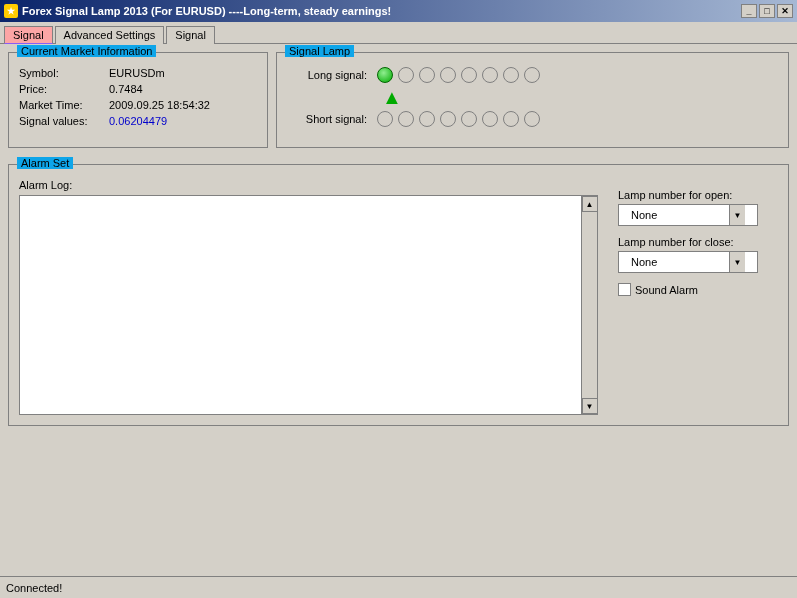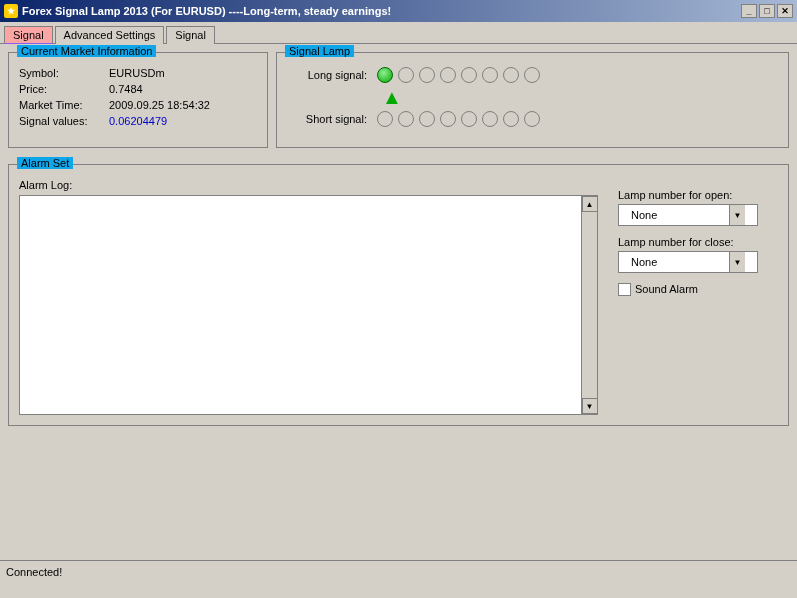--- a/index.html
+++ b/index.html
@@ -255,38 +255,39 @@
       display: flex;
       align-items: center;
       justify-content: center;
       font-size: 8px;
     }
     .select-value {
       flex: 1;
     }
     .checkbox-row {
       display: flex;
+      align-items: center;
       gap: 4px;
       margin-top: 4px;
     }
     .checkbox {
       width: 13px;
       height: 13px;
       border: 1px solid #808080;
       background: #fff;
       display: flex;
       align-items: center;
       justify-content: center;
       flex-shrink: 0;
     }
 
     
     .status-bar {
       position: absolute;
-      bottom: 16px;
+      bottom: 0;
       left: 0;
       right: 0;
       height: 22px;
       background: #d4d0c8;
       border-top: 1px solid #808080;
       display: flex;
       align-items: center;
       padding: 0 6px;
       font-size: 11px;
     }

